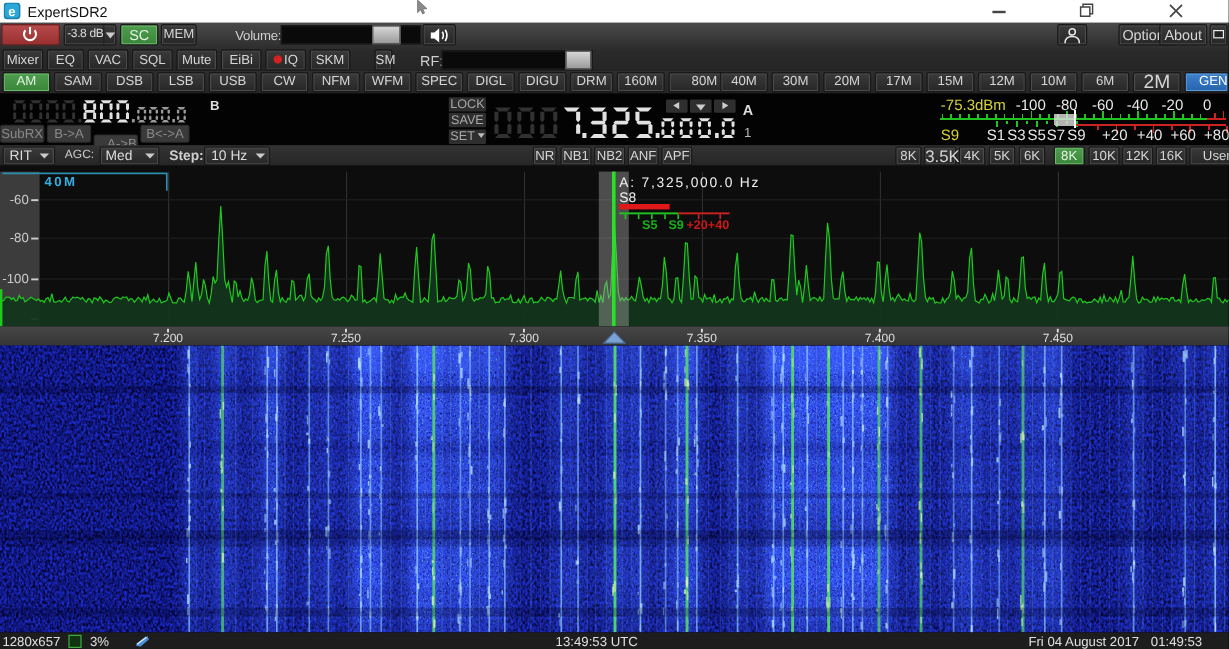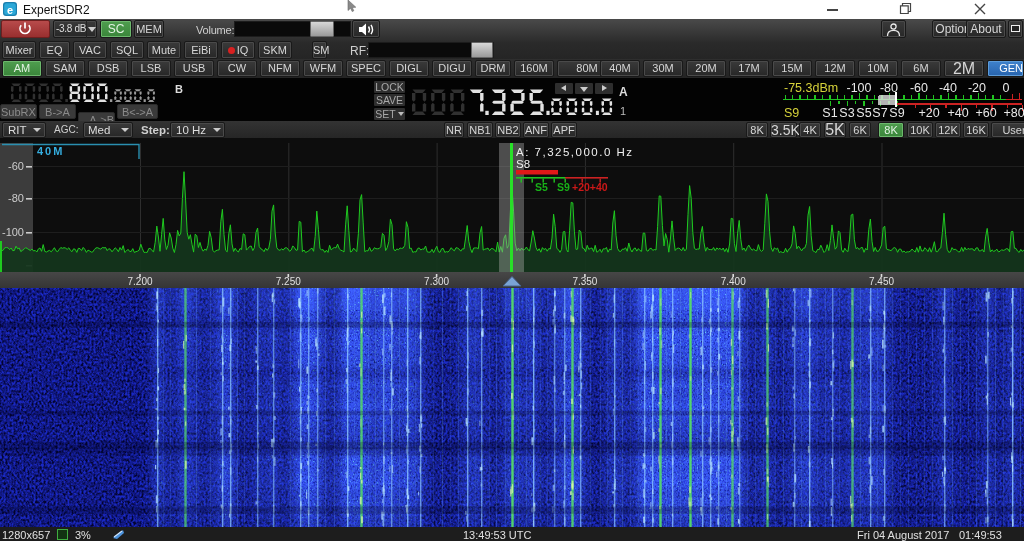--- a/index.html
+++ b/index.html
@@ -333,21 +333,21 @@
 <div class="abs" style="left:176px;top:124px;font-size:11.5px;color:#ddd">10 Hz</div>
 <div class="abs" style="left:213px;top:128px;width:0;height:0;border-left:4px solid transparent;border-right:4px solid transparent;border-top:4.5px solid #ccc"></div>
 <div class="b" style="left:444px;top:122px;width:20px;height:16px;font-size:11px;line-height:14px">NR</div>
 <div class="b" style="left:467px;top:122px;width:26px;height:16px;font-size:11px;line-height:14px">NB1</div>
 <div class="b" style="left:495px;top:122px;width:26px;height:16px;font-size:11px;line-height:14px">NB2</div>
 <div class="b" style="left:523px;top:122px;width:26px;height:16px;font-size:11px;line-height:14px">ANF</div>
 <div class="b" style="left:551px;top:122px;width:26px;height:16px;font-size:11px;line-height:14px">APF</div>
 <div class="b" style="left:746px;top:122px;width:22px;height:16px;font-size:11px;line-height:14px">8K</div>
 <div class="b" style="left:770px;top:122px;width:27px;height:16px;font-size:14px;line-height:14px">3.5K</div>
 <div class="b" style="left:799px;top:122px;width:22px;height:16px;font-size:11px;line-height:14px">4K</div>
-<div class="b" style="left:824px;top:122px;width:22px;height:16px;font-size:16px;line-height:14px">5K</div>
+<div class="b" style="left:824px;top:122px;width:22px;height:16px;font-size:11px;line-height:14px">5K</div>
 <div class="b" style="left:849px;top:122px;width:22px;height:16px;font-size:11px;line-height:14px">6K</div>
 <div class="bg" style="left:878px;top:122px;width:26px;height:16px;font-size:11px;line-height:14px">8K</div>
 <div class="b" style="left:907px;top:122px;width:26px;height:16px;font-size:11px;line-height:14px">10K</div>
 <div class="b" style="left:935px;top:122px;width:26px;height:16px;font-size:11px;line-height:14px">12K</div>
 <div class="b" style="left:963px;top:122px;width:26px;height:16px;font-size:11px;line-height:14px">16K</div>
 <div class="b" style="left:991px;top:122px;width:46px;height:16px;font-size:11px;line-height:14px">User</div>
 <svg class="abs" style="left:0;top:138px" width="1024" height="134">
     <rect width="1024" height="134" fill="#0d0d0d"></rect>
     <rect x="0" y="5" width="33" height="129" fill="#3c3c3c"></rect>
     <rect x="140.0" y="5" width="1" height="129" fill="#2e2e2e"></rect>

